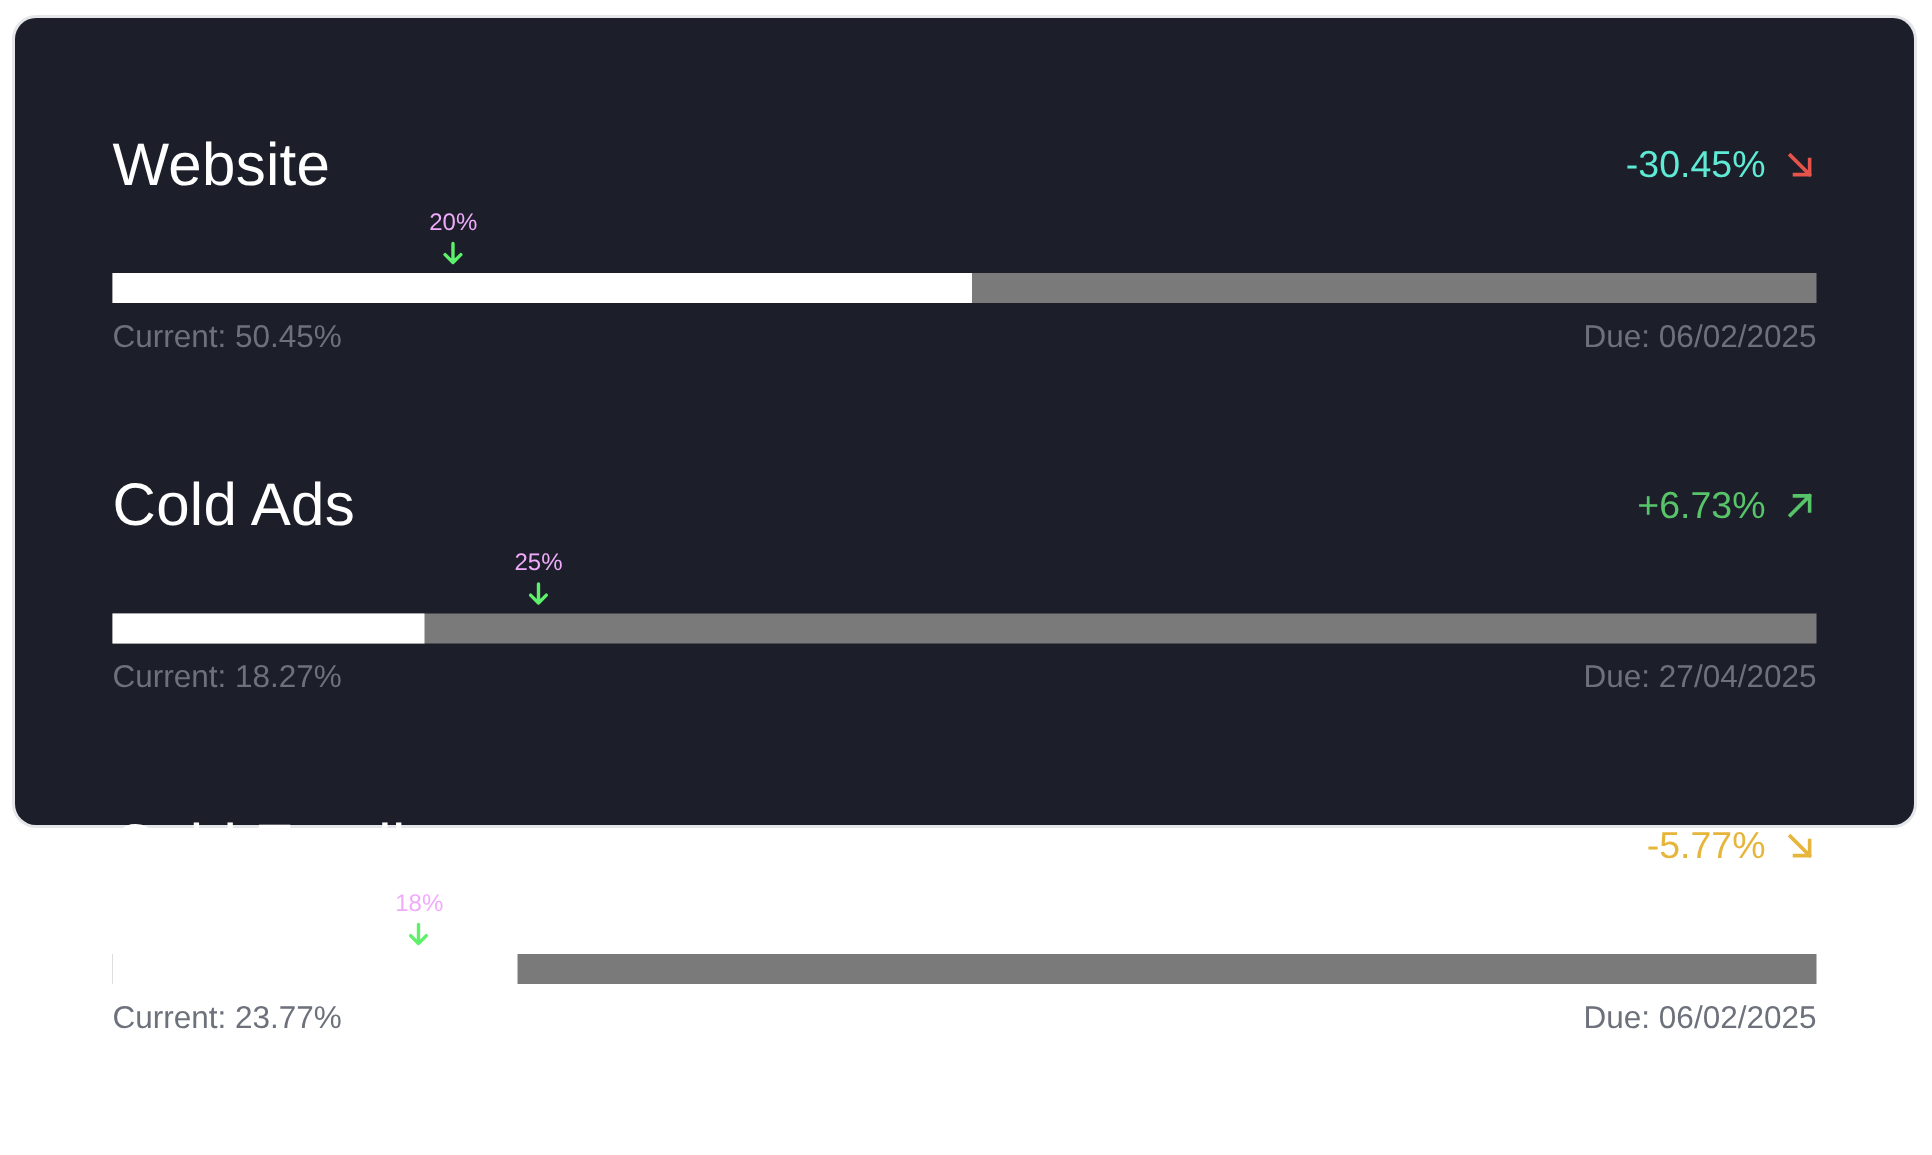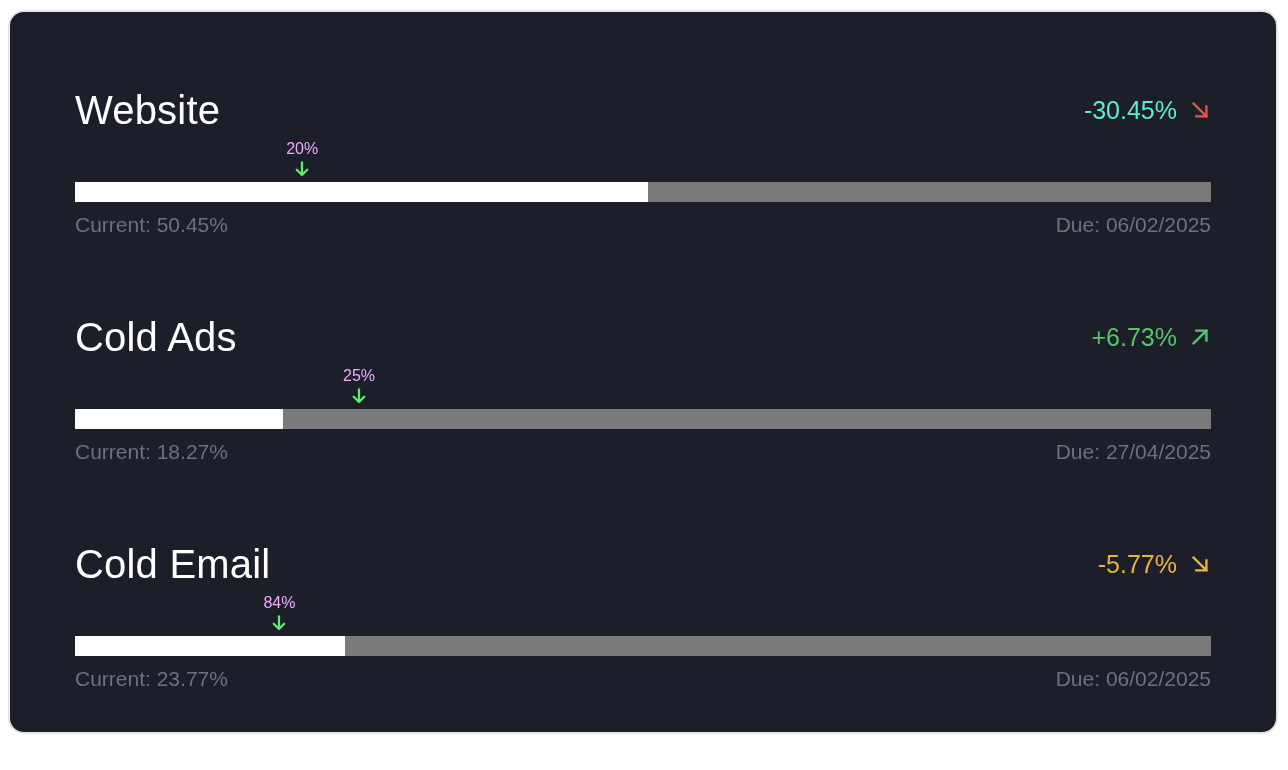--- a/index.html
+++ b/index.html
@@ -2,21 +2,21 @@
 <html><head>
   <meta charset="utf-8">
   <style>
     html, body { margin: 0; padding: 0; }
     body {
       width: 1288px; height: 770px; background: #ffffff;
       font-family: "Liberation Sans", "DejaVu Sans", sans-serif;
       position: relative; overflow: hidden;
     }
     .card {
-      position: absolute; left: 10px; top: 12px; width: 1266px; height: 720px;
+      position: absolute; left: 10px; top: 12px; width: 1266px; height: 538px;
       background: #1c1f2a; border-radius: 14px;
       box-shadow: 0 0 0 2px #e4e6ea;
     }
     .goal { position: absolute; left: 65px; width: 1136px; height: 180px; }
     .goal-title {
       position: absolute; left: 0; top: 0; font-size: 40px; color: #ffffff;
       line-height: 48px; letter-spacing: 0.2px;
     }
     .change {
       position: absolute; right: 0; top: 6px; font-size: 25px; line-height: 36px;
@@ -88,21 +88,21 @@
 
   <div class="goal" style="top:528px;">
     <div class="goal-title">Cold Email</div>
     <div class="change" style="color:#e6b53c;justify-content:flex-end;">
       <span>-5.77%</span>
       <svg viewBox="0 0 24 24" fill="none" stroke="#e6b53c" stroke-width="2.6" stroke-linecap="square">
           <path d="M5 5 L19 19 M19 8 L19 19 L8 19"></path>
         </svg>
     </div>
     <div class="marker" style="left:18%;">
-      <span>84%</span>
+      <span>18%</span>
       <svg viewBox="0 0 24 24" fill="none" stroke="#5ef06a" stroke-width="3" stroke-linecap="round" stroke-linejoin="round">
           <path d="M12 3 L12 20 M5 13 L12 20 L19 13"></path>
         </svg>
     </div>
     <div class="bar">
       <div class="bar-fill" style="width:23.77%;"></div>
     </div>
     <div class="current">Current: 23.77%</div>
     <div class="due">Due: 06/02/2025</div>
   </div>

